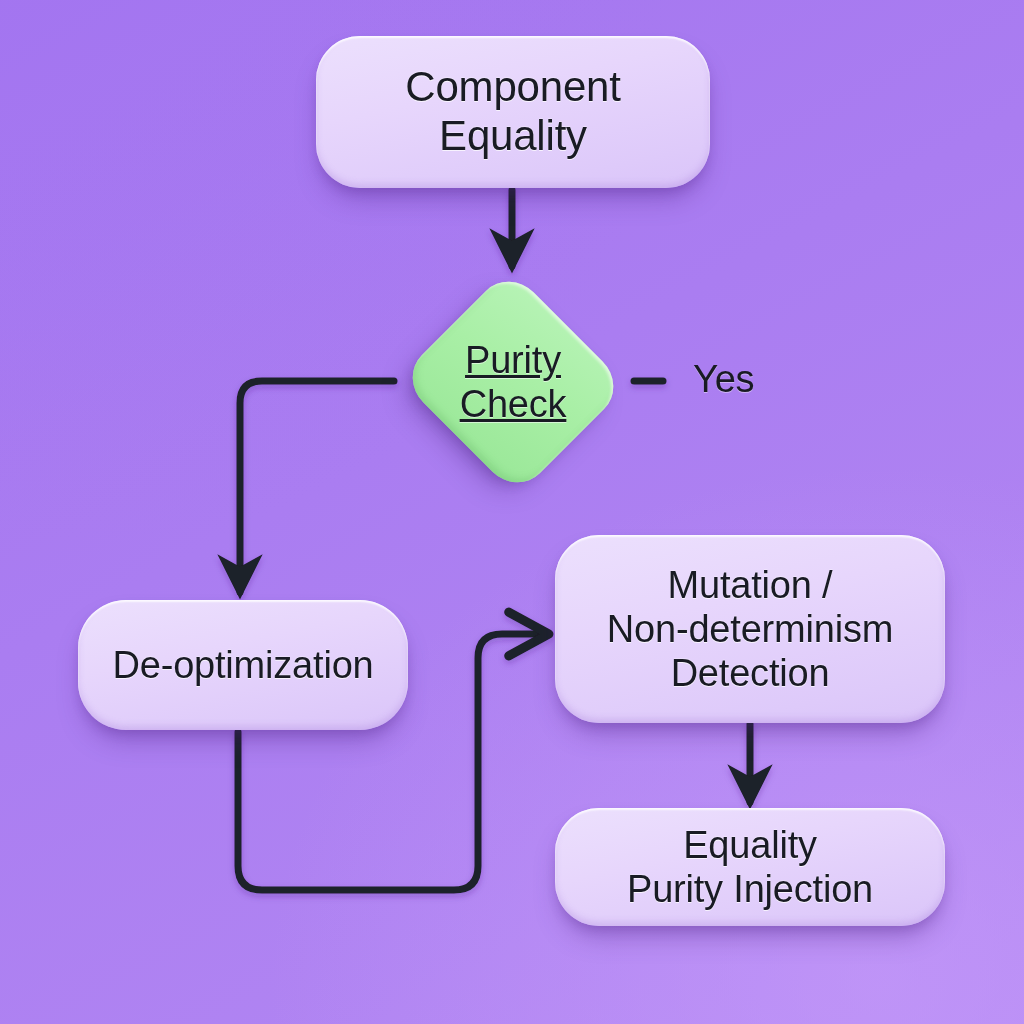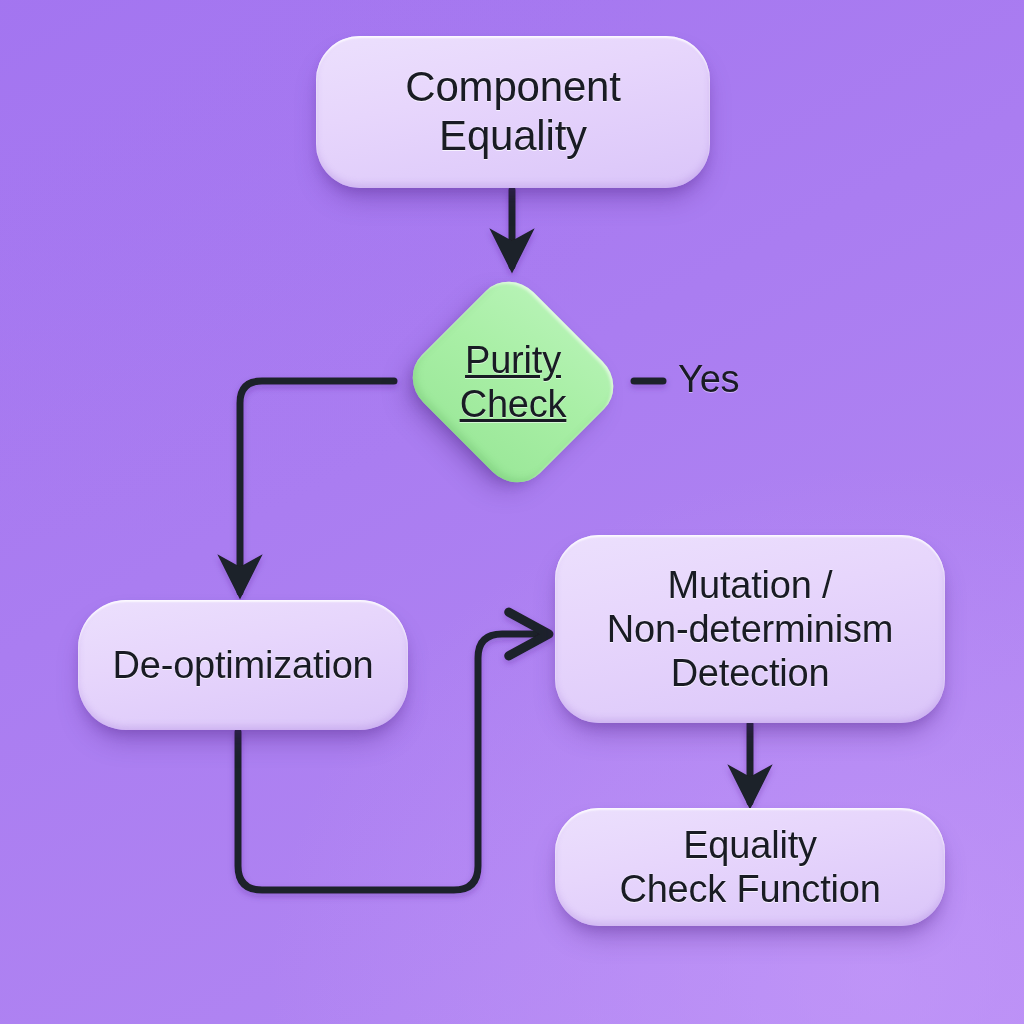--- a/index.html
+++ b/index.html
@@ -116,20 +116,21 @@
 
   
   .edge-label {
     position: absolute;
     color: #191b24;
     font-size: 38px;
     font-weight: 500;
     letter-spacing: -0.2px;
     white-space: nowrap;
     text-shadow: 0 1px 0 rgba(255,255,255,0.40);
+    margin-left: 15px;
   }
   #label-yes { left: 678px; top: 358px; }
 </style>
 </head>
 <body>
 
 <div id="canvas">
 
   <svg id="edges" viewBox="0 0 1024 1024" width="1024" height="1024" xmlns="http://www.w3.org/2000/svg">
     <defs>
@@ -185,17 +186,17 @@
 
   <div class="node" id="node-deopt">
     <div class="label">
       <div>De-optimization</div>
     </div>
   </div>
 
   <div class="node" id="node-equality">
     <div class="label">
       <div>Equality</div>
-      <div>Check Function</div>
+      <div>Purity Injection</div>
     </div>
   </div>
 
 </div>
 
 </body></html>

